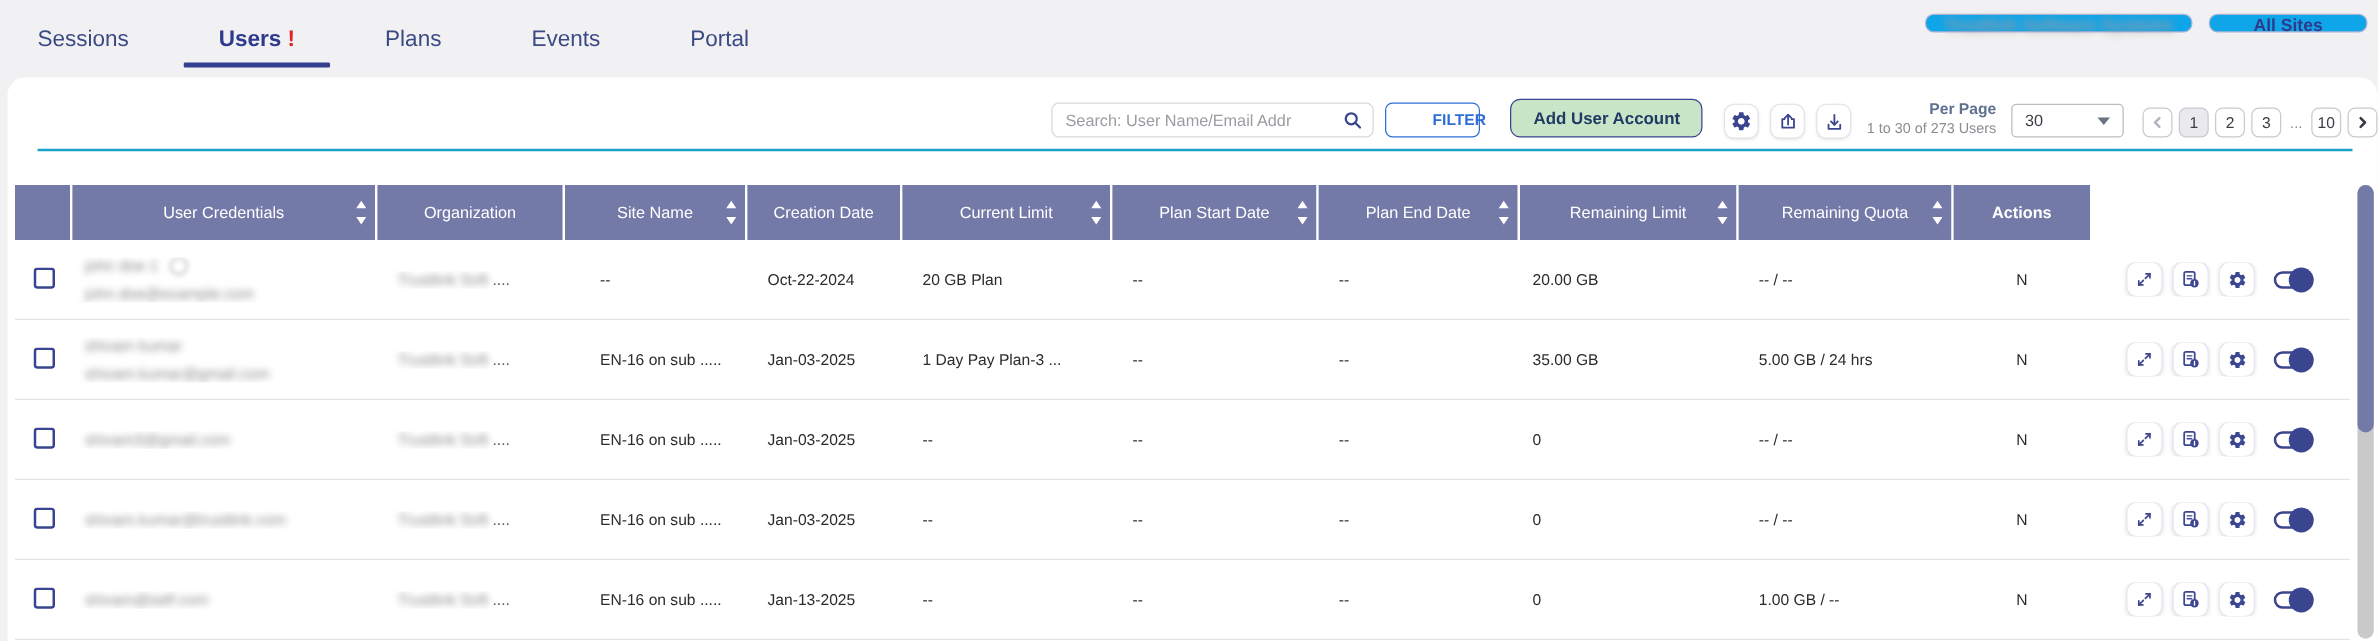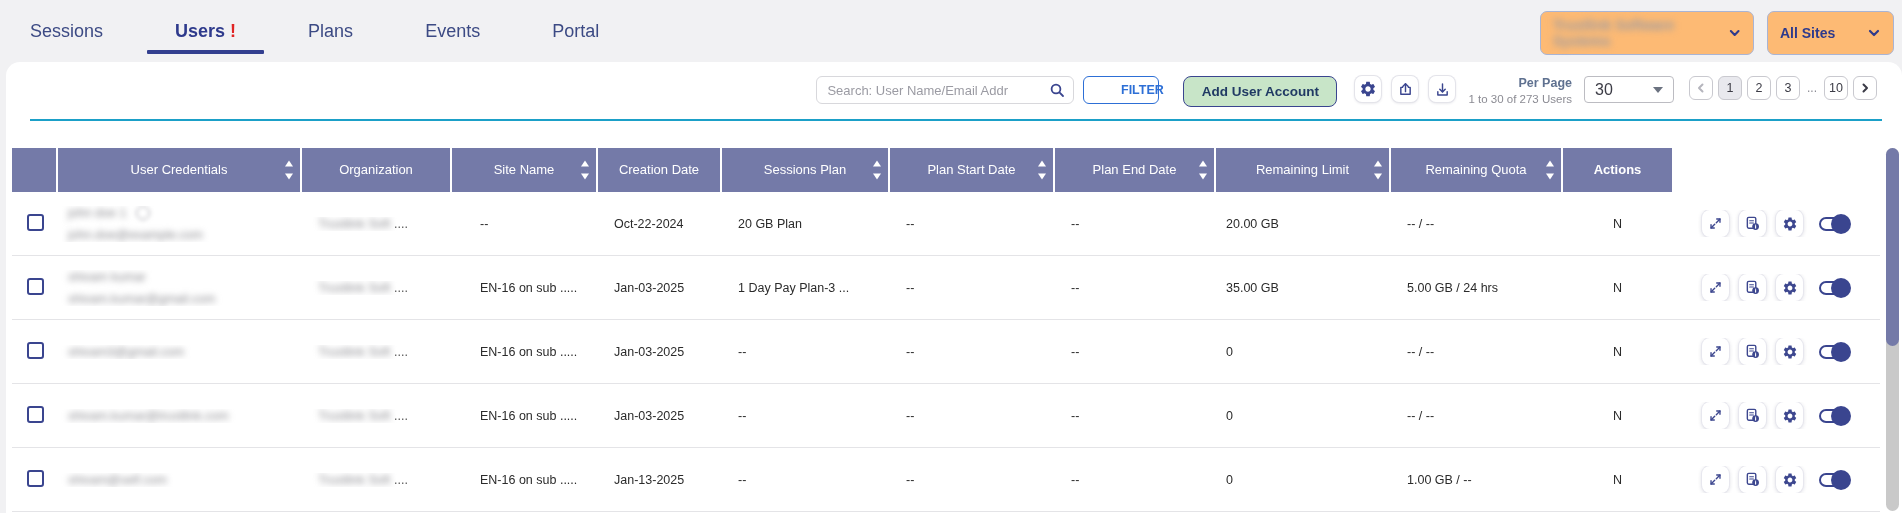--- a/index.html
+++ b/index.html
@@ -10,56 +10,56 @@
   .topbar { position:absolute; left:0; top:0; width:1902px; height:62px; background:#f1f1f3; }
   .tabs { position:absolute; left:24px; top:0; height:62px; display:flex; gap:60px; }
   .tab { position:relative; height:62px; display:flex; align-items:center; padding:0 6px;
          font-size:18px; color:#3c4a84; cursor:pointer; white-space:nowrap; }
   .tab.active .tab-label { font-weight:bold; color:#2e3a8c; }
   .tab .badge { color:#e02424; font-weight:bold; margin-left:5px; }
   .tab.active::after { content:""; position:absolute; left:-22px; right:-22px; top:50px;
          height:4px; background:#333f8f; border-radius:1px; }
 
   .top-selects { position:absolute; right:8px; top:11px; display:flex; gap:13px; }
-  .tselect { height:44px; border:1.5px solid #a9b4d4; border-radius:7px; background:#fdba74;
+  .tselect { height:15px; border:1.5px solid #a9b4d4; border-radius:7px; background:#0ea5e9;
          display:flex; align-items:center; padding:0 12px; color:#2e3a8c; font-size:14px;
-         font-weight:bold; justify-content:space-between; }
+         font-weight:bold; justify-content:space-between;flex-direction:column; }
   .tselect.tenant { width:214px; }
   .tselect.sites  { width:127px; }
 
   .redacted { filter:blur(3px); color:#8a8a8f; user-select:none; }
   .redacted-light { filter:blur(3.5px); color:#9a9aa2; user-select:none; }
 
   
   .card { position:absolute; left:6px; right:0; top:62px; bottom:0; background:#ffffff;
           border-radius:14px 14px 0 0; }
 
   
-  .toolbar { position:absolute; left:0; right:25px; top:14px; height:34px;
-             display:flex; align-items:flex-start; justify-content:flex-end; }
+  .toolbar { position:absolute; left:0; right:0; top:14px; height:34px;
+             display:flex; align-items:flex-end; justify-content:flex-end; }
   .search-box { width:258px; height:28px; border:1px solid #d8d8dc; border-radius:6px;
              display:flex; align-items:center; padding:0 8px 0 10px; margin-right:9px; background:#fff; }
   .search-box input { border:none; outline:none; flex:1; font-size:13px; color:#444;
              font-family:"Liberation Sans",sans-serif; min-width:0; background:transparent; }
   .search-box input::placeholder { color:#9b9ba3; }
   .btn-filter { height:28px; width:76px; border:1.5px solid #2d6fd6; border-radius:6px; background:#fff;
              color:#2d6fd6; font-size:12.5px; font-weight:bold; display:flex; align-items:center;
              justify-content:center; gap:6px; margin-right:24px; cursor:pointer;padding-left:48px; }
   .btn-add { height:31px; width:154px; border:1.5px solid #3a458f; border-radius:8px;
              background:#c8e5c8; color:#203a64; font-size:13.5px; font-weight:bold;
              display:flex; align-items:center; justify-content:center; margin-right:18px; cursor:pointer; }
   .icon-btn { width:26px; height:26px; border-radius:7px; background:#fff; color:#3a458f;
              box-shadow:0 0 0 1px #e4e4ea, 0 1px 3px rgba(40,40,80,.18);
              display:flex; align-items:center; justify-content:center; margin-right:11px; cursor:pointer; }
   .stats { text-align:right; margin:0 12px 0 4px; line-height:1.25; }
   .stats .pp { color:#5f7190; font-weight:bold; font-size:12.5px; }
   .stats .range { color:#8b8b93; font-size:11.5px; }
   .pp-select { width:90px; height:27px; border:1px solid #bcbcc2; border-radius:4px; background:#fff;
              display:flex; align-items:center; justify-content:space-between; padding:0 10px;
-             font-size:16px; color:#3c3c46; margin-right:15px; cursor:pointer; }
+             font-size:13px; color:#3c3c46; margin-right:15px; cursor:pointer; }
   .tri-down-grey { width:0; height:0; border-left:5px solid transparent; border-right:5px solid transparent;
              border-top:6px solid #6b7280; }
   .pager { display:flex; align-items:center; gap:5px; }
   .page-btn { min-width:24px; height:24px; border:1px solid #c9c9cf; border-radius:6px; background:#fff;
              font-size:12.5px; color:#3c3c46; display:flex; align-items:center; justify-content:center;
              padding:0 4px; cursor:pointer; }
   .page-btn.current { background:#e9e9ee; }
   .page-btn.nav-prev { color:#b5b5bd; }
   .page-btn.nav-next { color:#3a3a46; }
   .page-ellipsis { color:#8b8b93; font-size:12px; padding:0 2px; }
@@ -239,21 +239,21 @@
           <span>Site Name</span>
           <span class="sort">
             <span class="tri-up"></span>
             <span class="tri-down"></span>
           </span>
         </div>
       <div class="th">
           <span>Creation Date</span>
         </div>
       <div class="th">
-          <span>Sessions Plan</span>
+          <span>Current Limit</span>
           <span class="sort">
             <span class="tri-up"></span>
             <span class="tri-down"></span>
           </span>
         </div>
       <div class="th">
           <span>Plan Start Date</span>
           <span class="sort">
             <span class="tri-up"></span>
             <span class="tri-down"></span>

